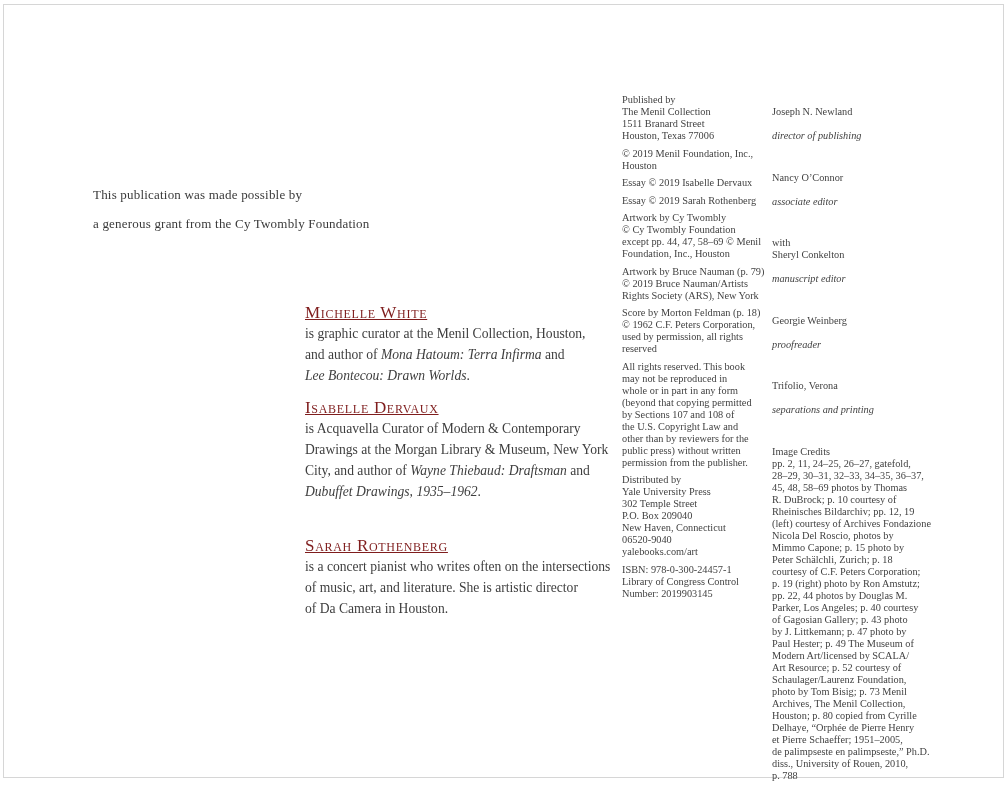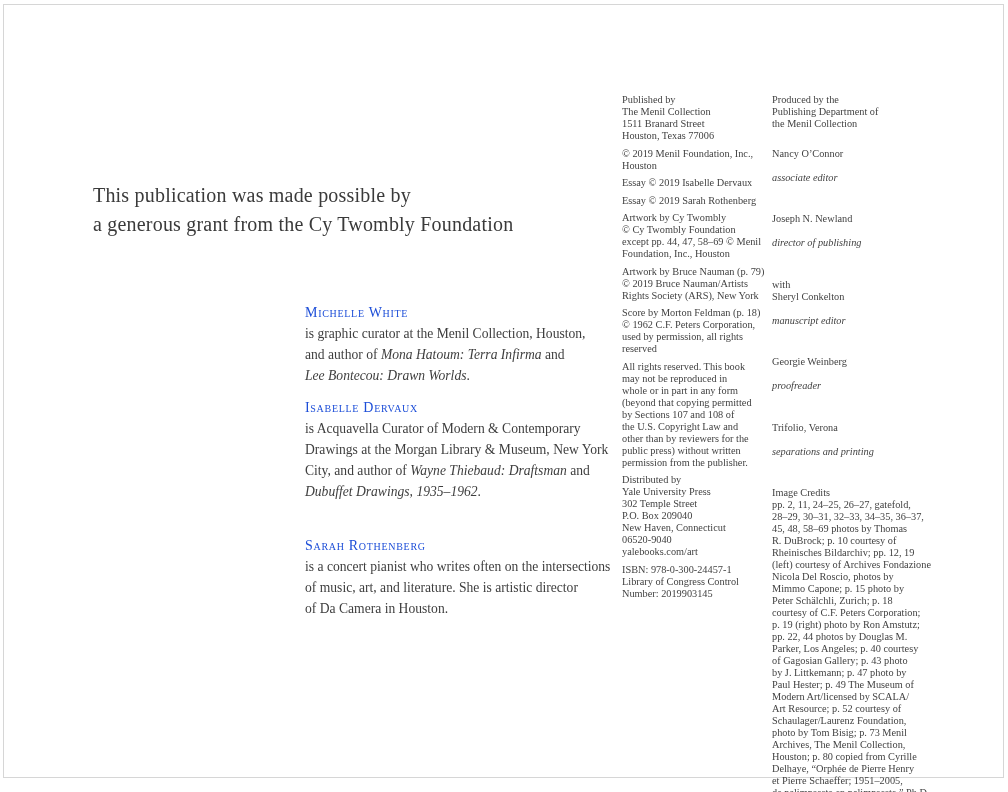--- a/index.html
+++ b/index.html
@@ -23,42 +23,43 @@
     height: 772px;
     border: 1px solid #d6d6d6;
     pointer-events: none;
   }
   
   .grant {
     position: absolute;
     left: 93px;
     top: 181px;
     width: 460px;
-    font-size: 20px;
+    font-size: 13px;
     line-height: 28.5px;
     letter-spacing: 0.2px;
     color: #3a3a3a;
   }
   
   .contrib {
     position: absolute;
     left: 305px;
     width: 330px;
     font-size: 13.6px;
     line-height: 21px;
     color: #3e3e3e;
   }
   .contrib.c1 { top: 302px; }
   .contrib.c2 { top: 397px; }
   .contrib.c3 { top: 507px; margin-top: 28px; }
   .contrib-name {
     font-variant: small-caps;
     letter-spacing: 0.7px;
-    font-size: 14px;
-    color: #1d4ed8;
+    font-size: 17px;
+    color: #7f1d1d;
+    text-decoration: underline;
   }
   .contrib-bio { white-space: pre-line; }
   
   .col {
     position: absolute;
     top: 94px;
     font-size: 10.3px;
     line-height: 12px;
     color: #424242;
   }
@@ -138,31 +139,28 @@
 P.O. Box 209040
 New Haven, Connecticut
 06520-9040
 yalebooks.com/art</p>
   <p>ISBN: 978-0-300-24457-1
 Library of Congress Control
 Number: 2019903145</p>
 </div>
 
 <div class="col col-production">
-  <p>Produced by the
-Publishing Department of
-the Menil Collection</p>
-
+
+  <div class="block">
+    <span class="credit-name">Joseph N. Newland</span>
+    <span class="credit-role">director of publishing</span>
+  </div>
   <div class="block">
     <span class="credit-name">Nancy O’Connor</span>
     <span class="credit-role">associate editor</span>
-  </div>
-  <div class="block">
-    <span class="credit-name">Joseph N. Newland</span>
-    <span class="credit-role">director of publishing</span>
   </div>
   <div class="block">
     <span class="credit-name">with
 Sheryl Conkelton</span>
     <span class="credit-role">manuscript editor</span>
   </div>
   <div class="block">
     <span class="credit-name">Georgie Weinberg</span>
     <span class="credit-role">proofreader</span>
   </div>

